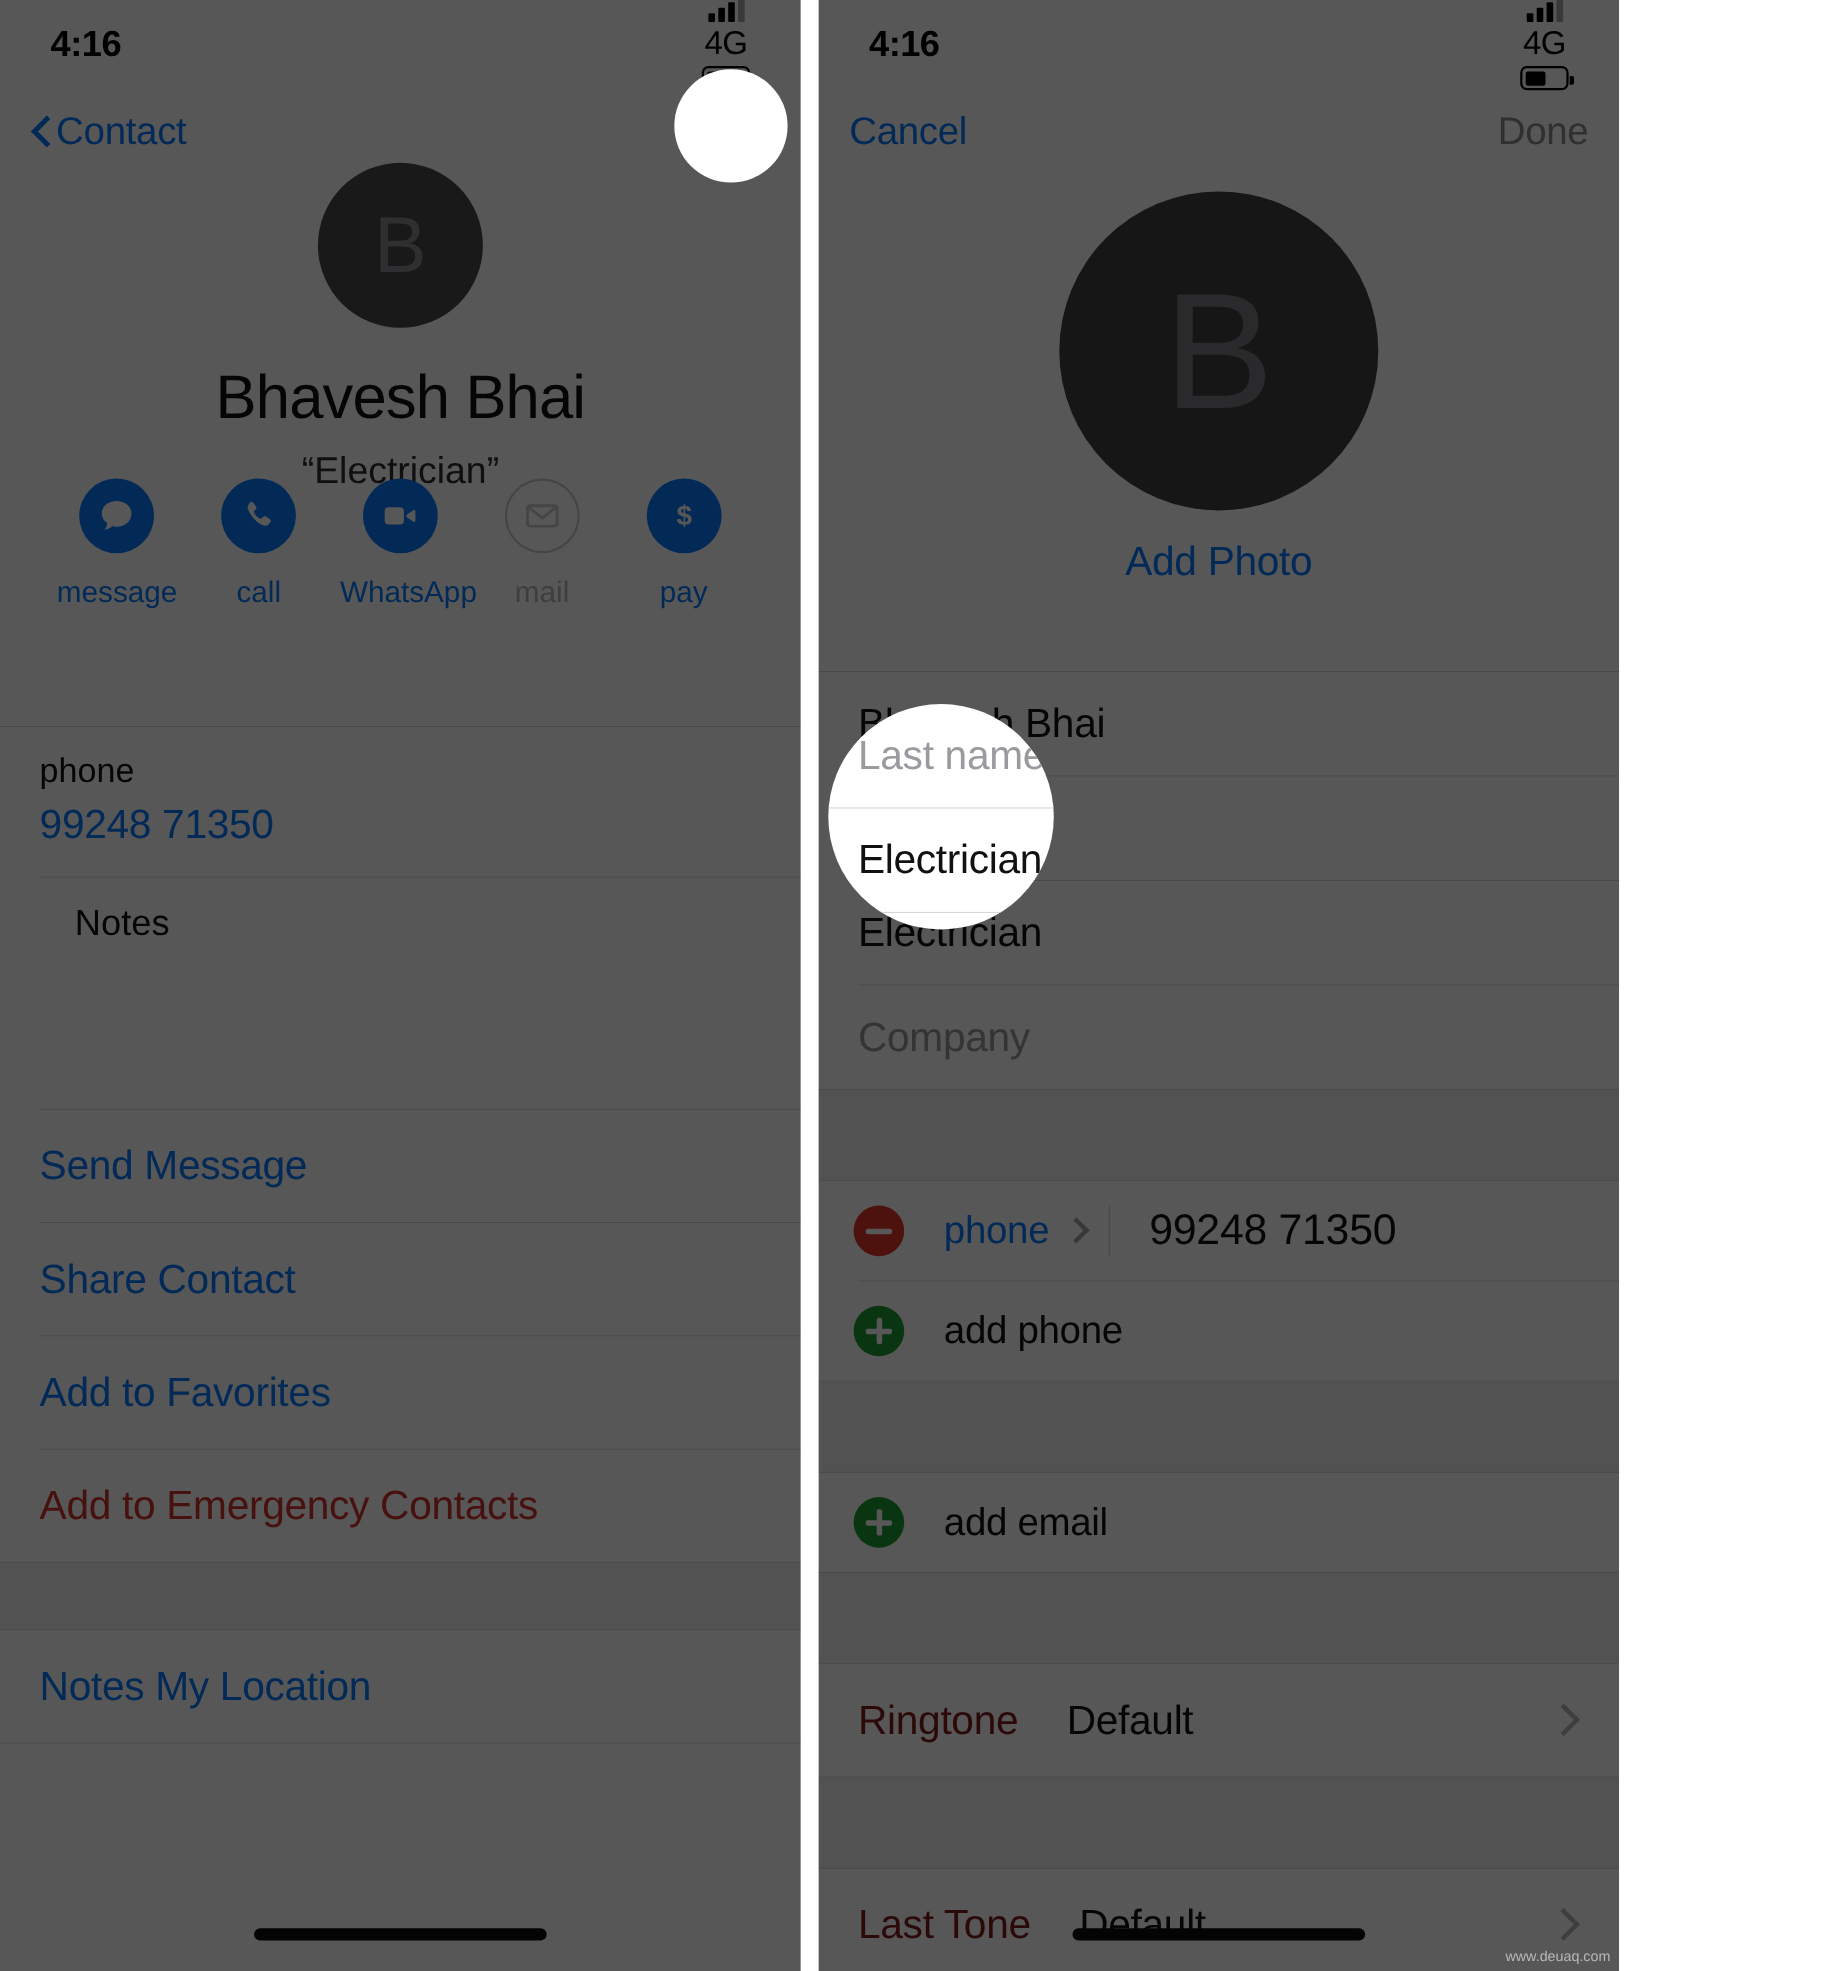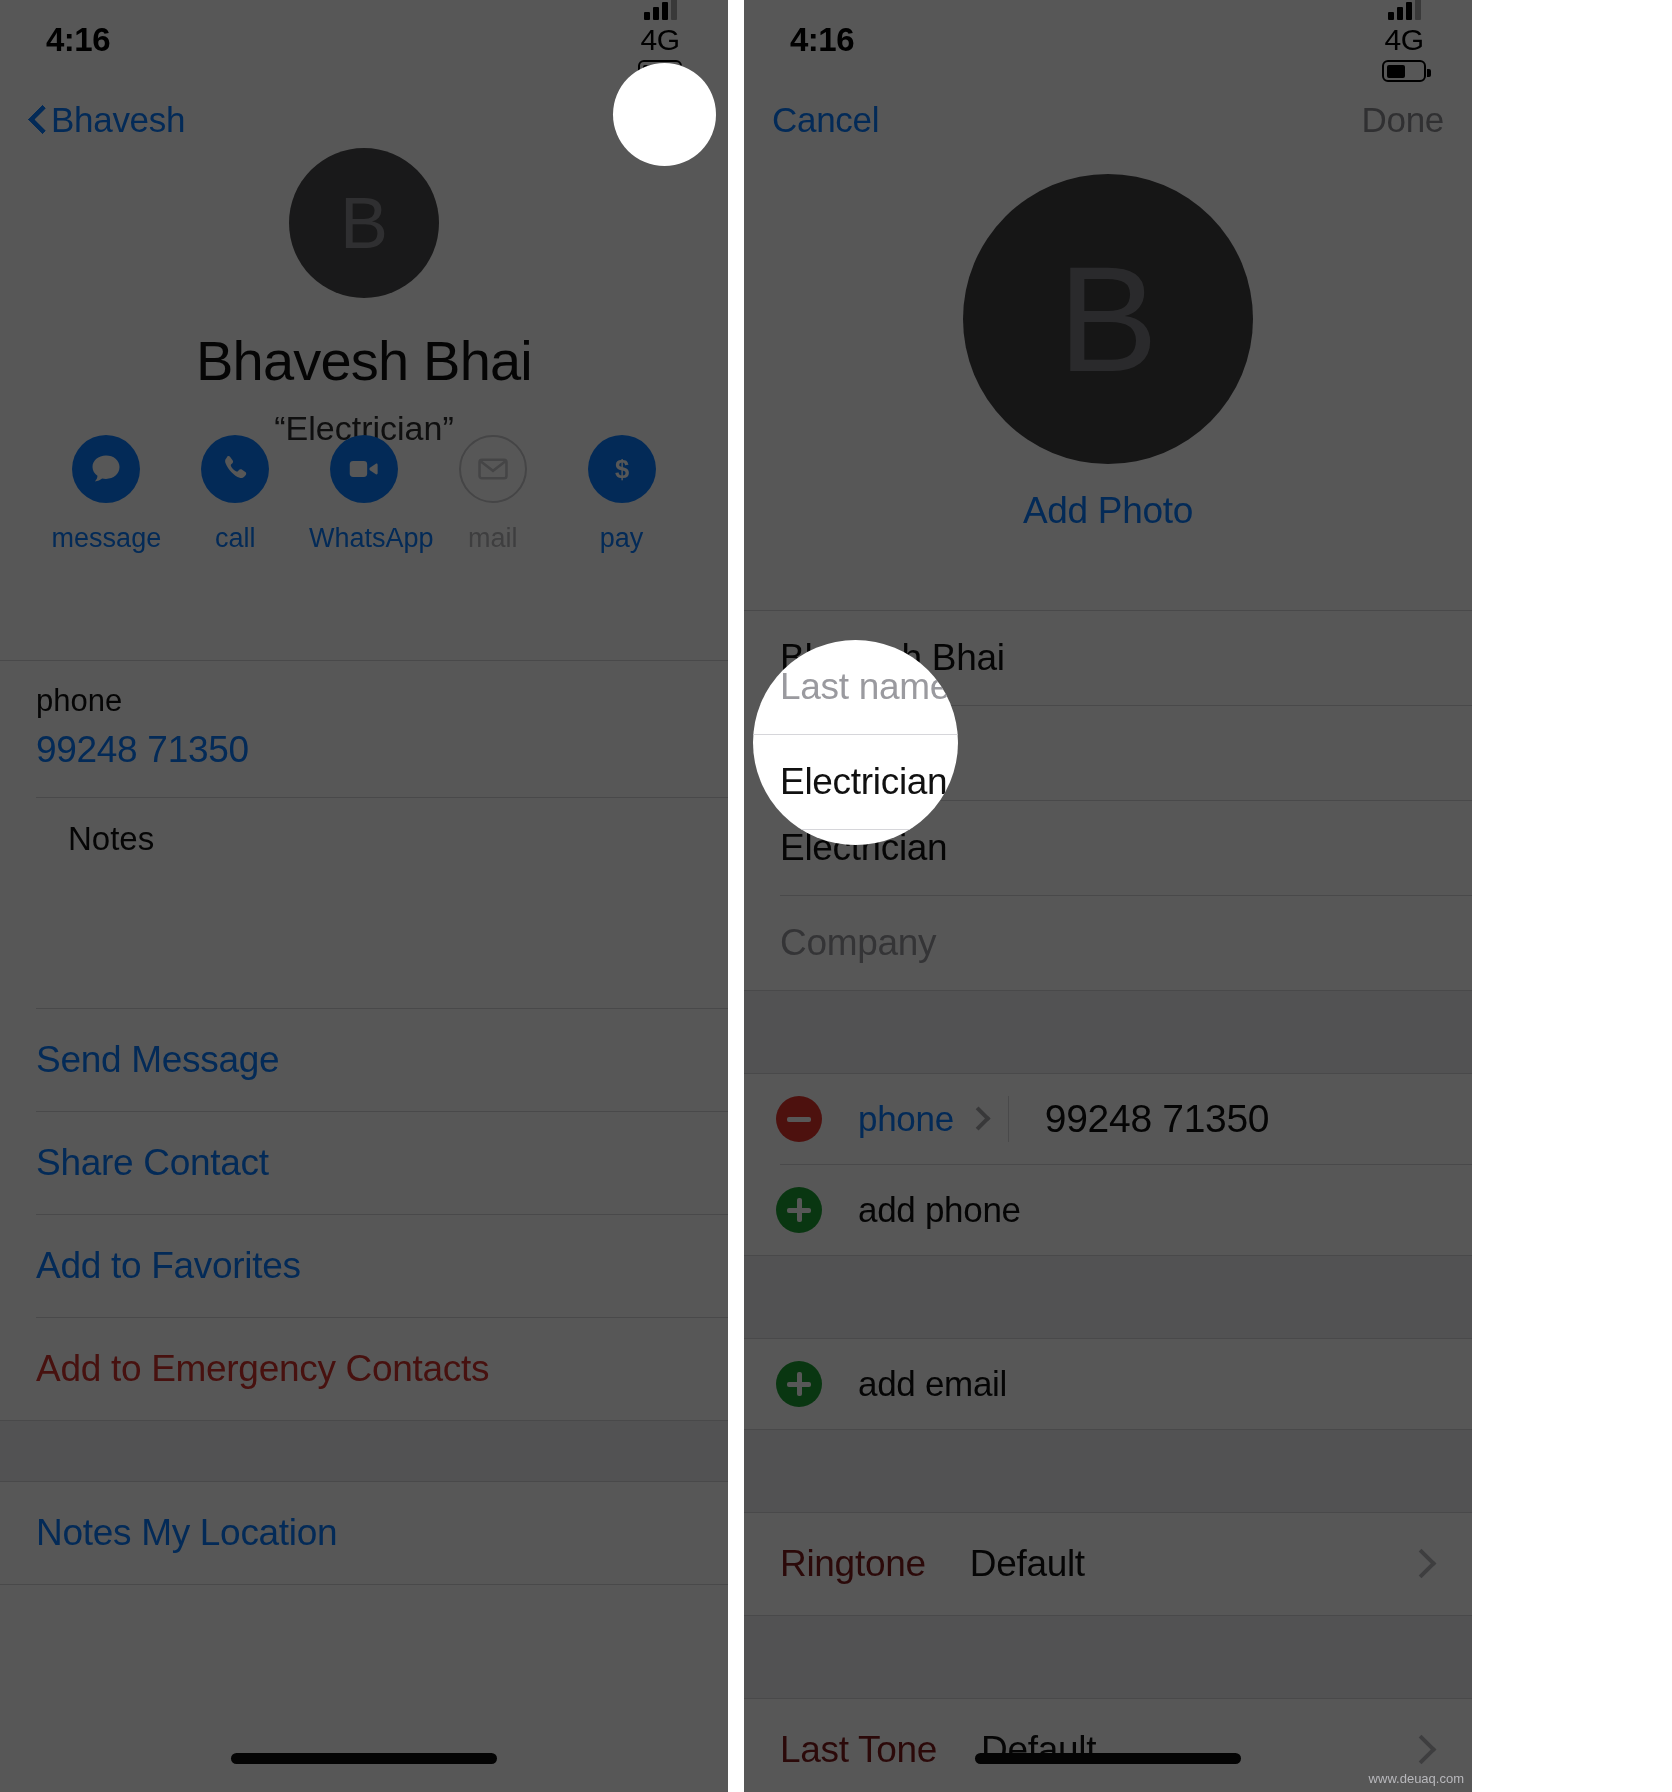--- a/index.html
+++ b/index.html
@@ -227,21 +227,21 @@
           <div class="net">4G</div>
           <div class="battery">
               <span></span>
             </div>
         </div>
       </div>
 
       <div class="navbar">
         <div class="nav-back">
           <span class="chev-left"></span>
-          <span class="nav-label">Bhavesh</span>
+          <span class="nav-label">Contact</span>
         </div>
         <div class="nav-action">Edit</div>
       </div>
 
       <div class="avatar-wrap">
         <div class="avatar">B</div>
         <div class="contact-name">Bhavesh Bhai</div>
         <div class="contact-nick">“Electrician”</div>
       </div>
 

